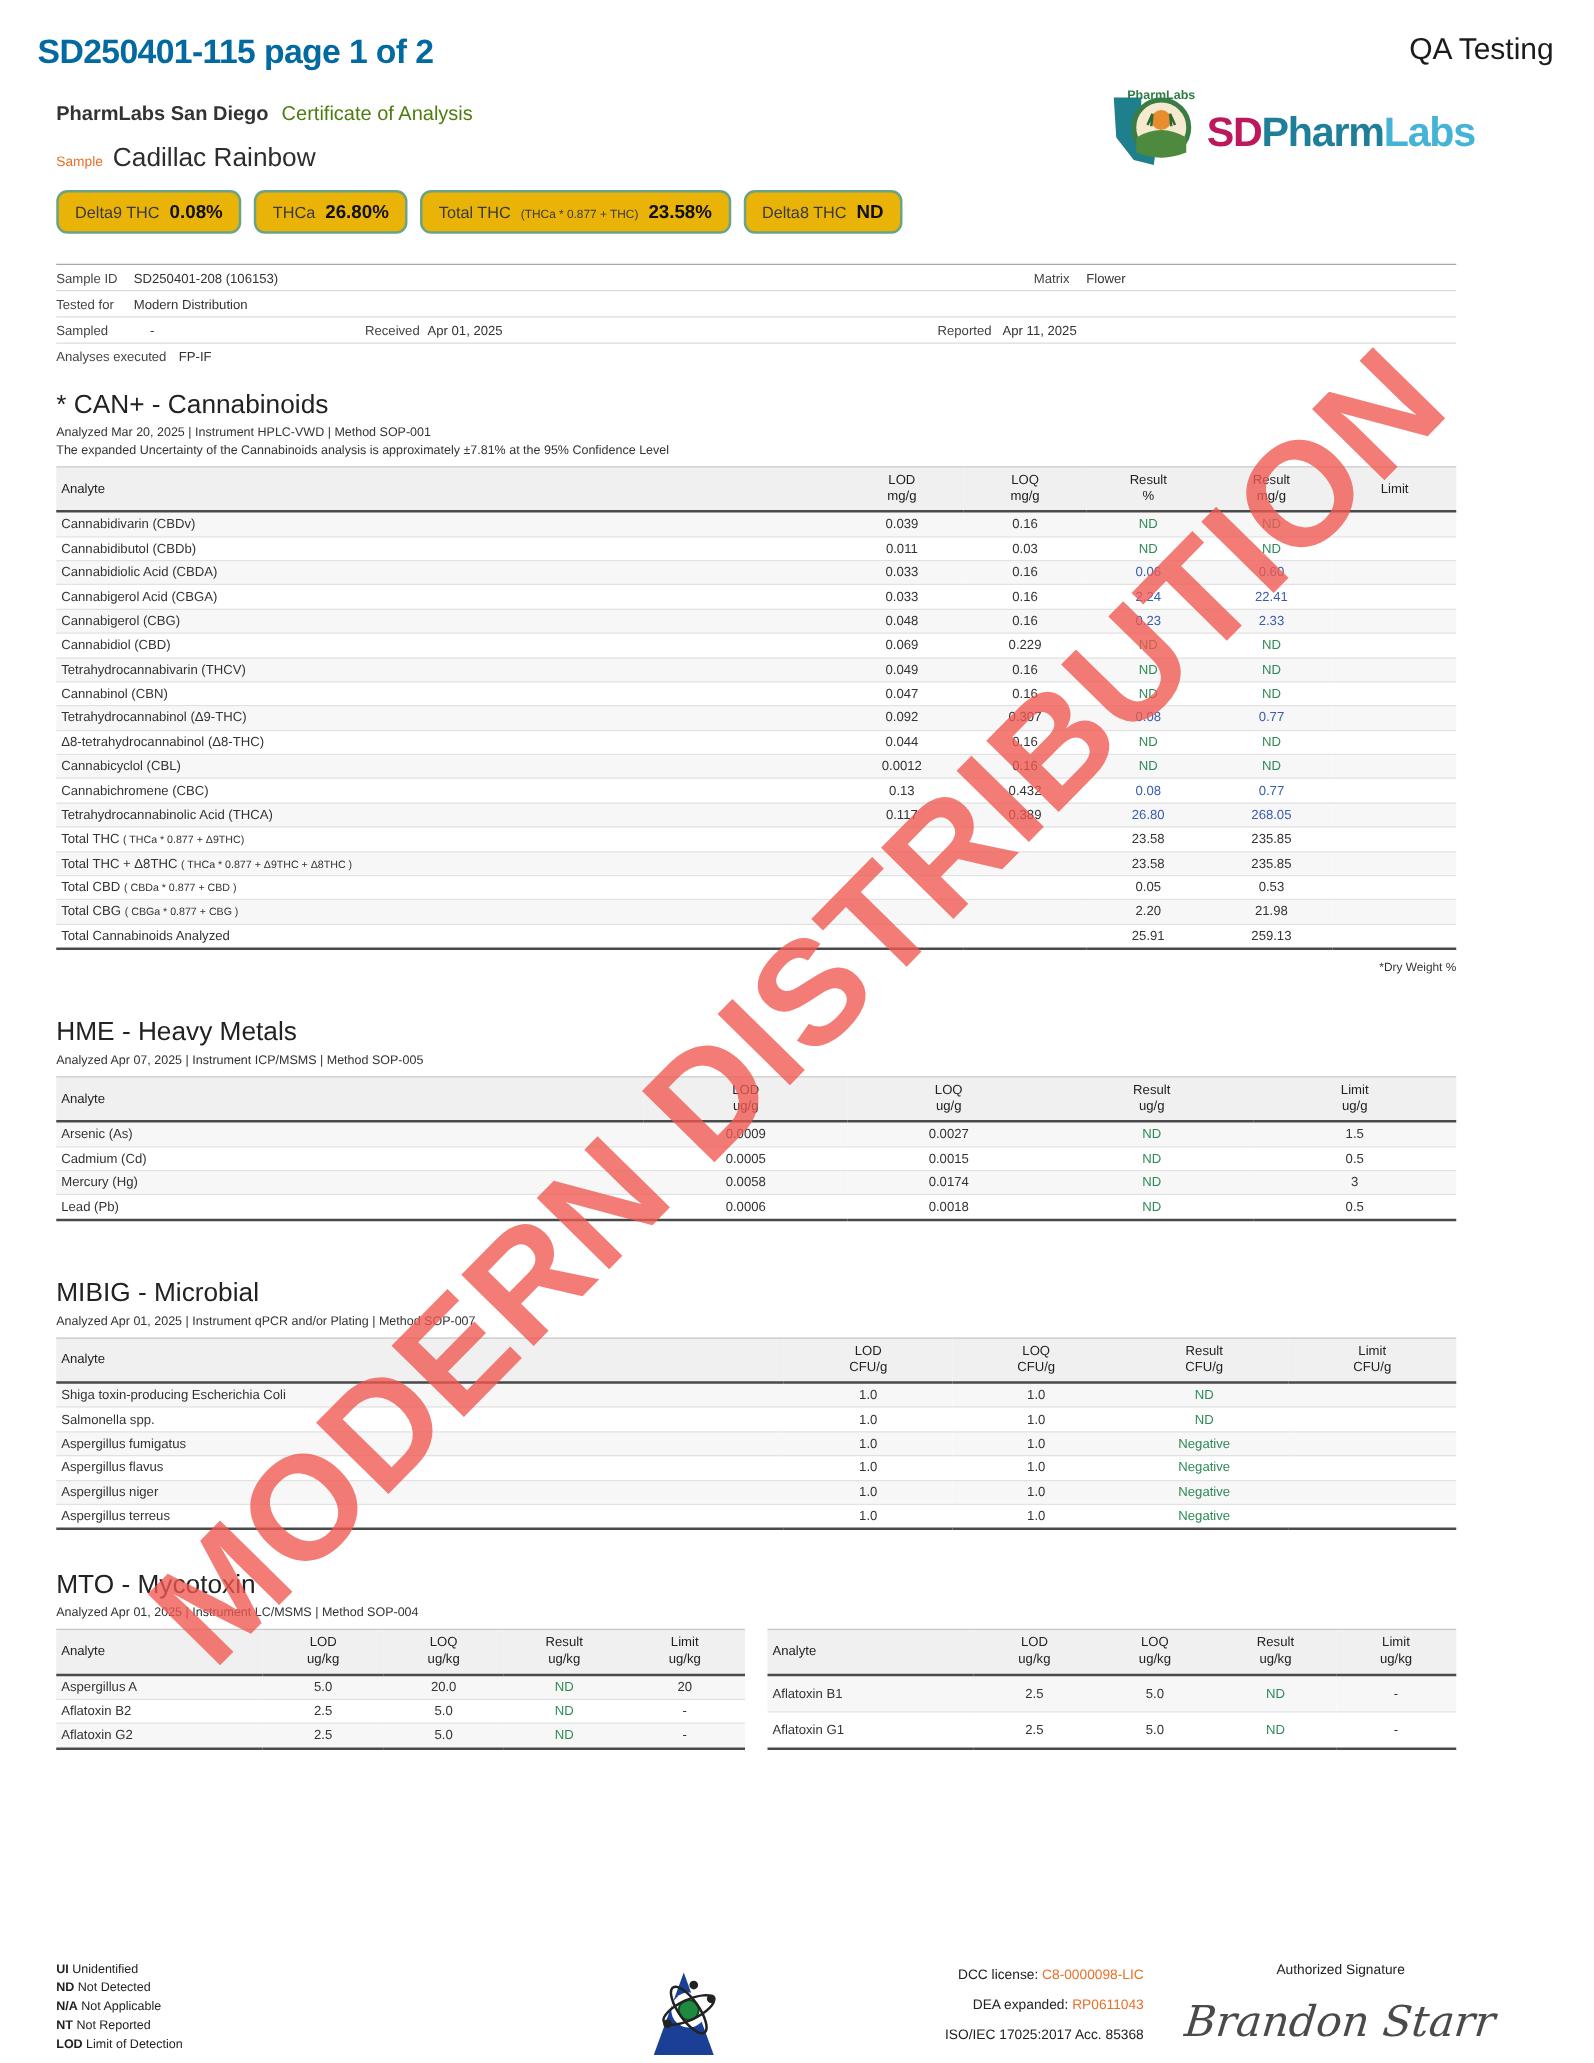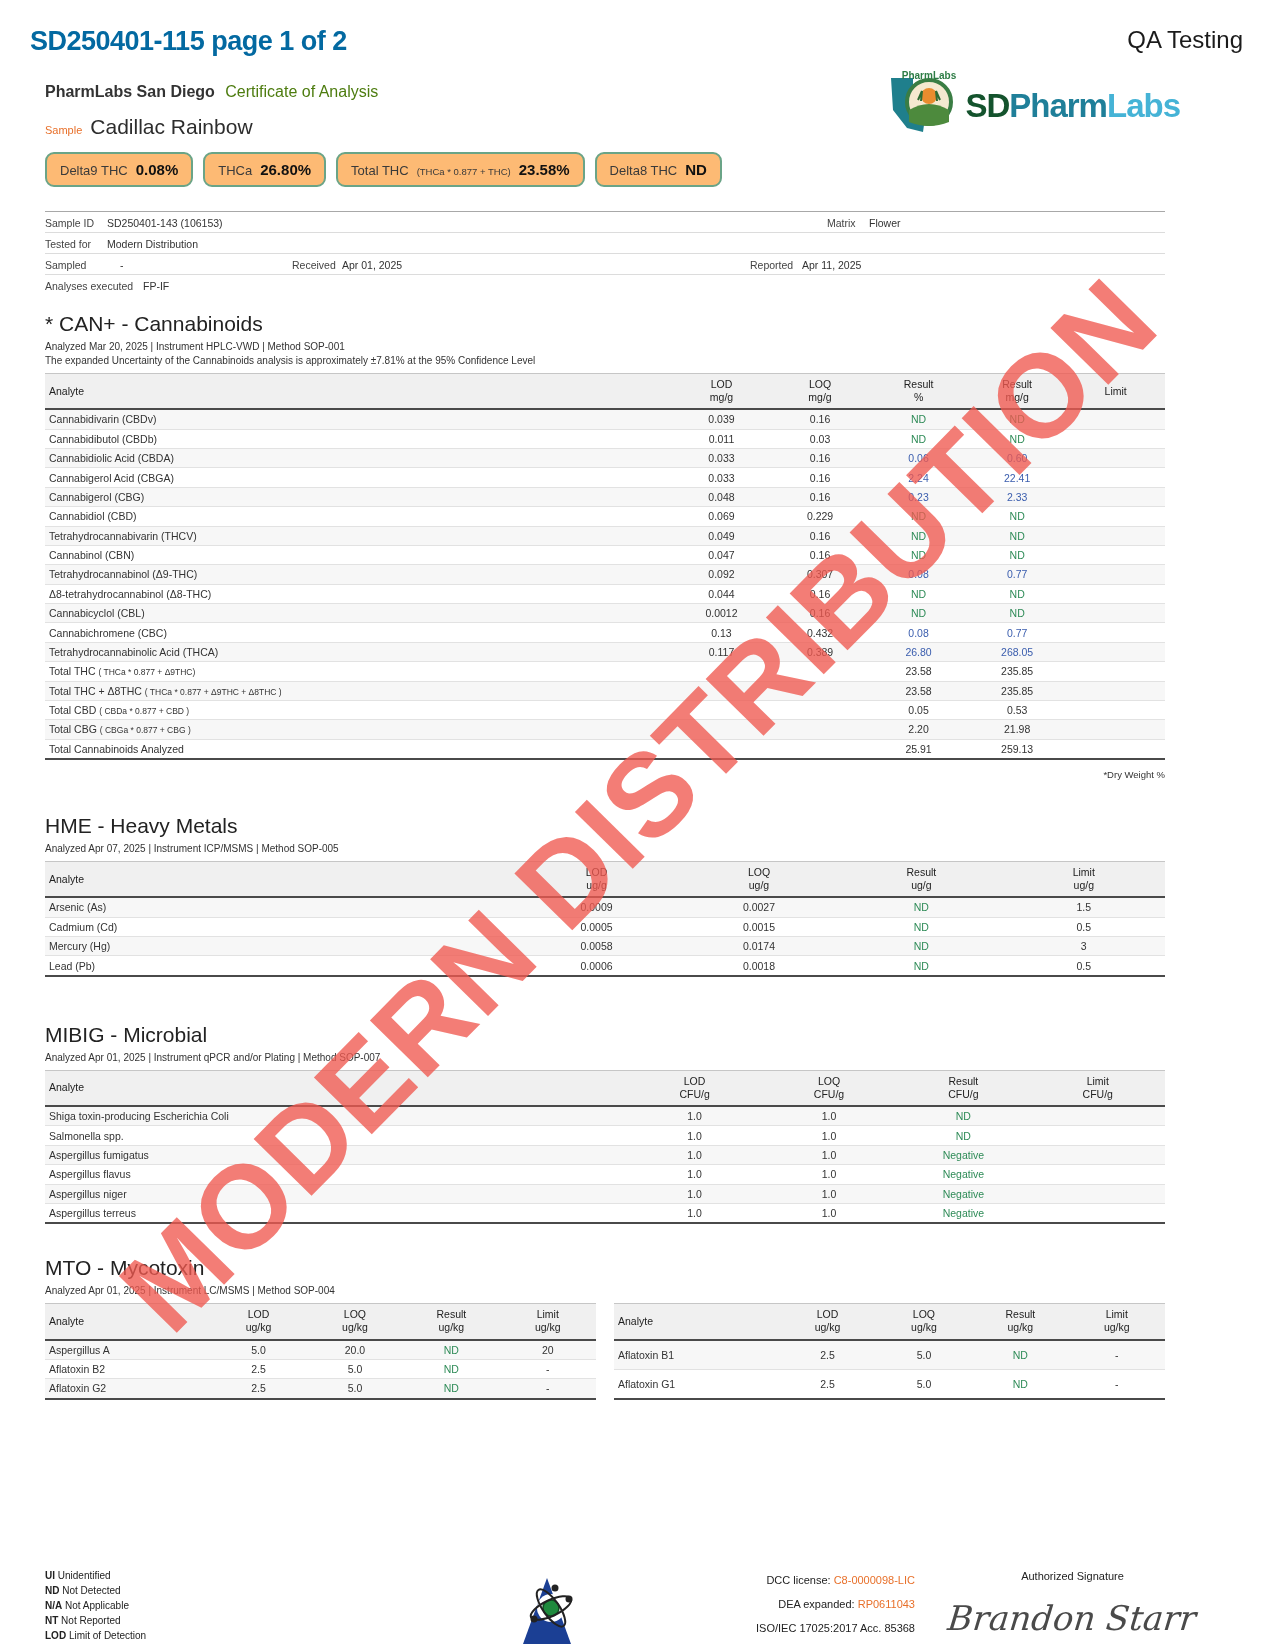--- a/index.html
+++ b/index.html
@@ -21,31 +21,31 @@
   .hdr-right { font-size:24px; color:#1b1b1b; }
 
   .content { margin:0 110px 0 45px; }
 
   .labline { margin-top:26px; font-size:16px; }
   .lab-name { font-weight:700; color:#333; }
   .doc-type { color:#4d7c0f; margin-left:6px; }
 
   .logo { position:absolute; top:70px; right:95px; display:flex; align-items:center; z-index:5; }
   .logo-word { font-size:33px; font-weight:700; letter-spacing:-1px; margin-left:2px; }
-  .logo-sd { color:#14532d; }
+  .logo-sd { color:#be185d; }
   .logo-pharm { color:#1f7f99; }
   .logo-labs { color:#45b3d6; }
 
   .sampleline { margin-top:14px; display:flex; align-items:baseline; }
   .sample-label { font-size:11px; color:#e8702a; margin-right:8px; }
   .sample-name { font-size:21px; font-weight:400; color:#2d2d2d; }
 
   
   .badges { display:flex; gap:10px; margin-top:13px; }
-  .badge { background:#fdba74; border:2px solid #6aa487; border-radius:9px; padding:7px 13px;
+  .badge { background:#eab308; border:2px solid #6aa487; border-radius:9px; padding:7px 13px;
            display:flex; align-items:baseline; gap:8px; font-size:13px; color:#3a3a3a; }
   .badge .sub { font-size:9.5px; }
   .badge .val { font-size:15px; font-weight:700; color:#111; }
 
   
   .info { margin-top:24px; border-top:1px solid #a8a8a8; font-size:10.5px; color:#333; }
   .info-row { position:relative; height:21px; border-bottom:1px solid #dcdcdc; }
   .info-row.last { border-bottom:none; }
   .info-row span { position:absolute; top:5px; white-space:nowrap; }
   .ilab { color:#444; }
@@ -149,21 +149,21 @@
         </div>
         <div class="badge">
           <span>Delta8 THC</span>
           <span class="val">ND</span>
         </div>
       </div>
 
     <div class="info">
       <div class="info-row">
         <span class="ilab" style="left:0">Sample ID</span>
-        <span style="left:62px">SD250401-143 (106153)</span>
+        <span style="left:62px">SD250401-208 (106153)</span>
         <span class="ilab" style="left:782px">Matrix</span>
         <span style="left:824px">Flower</span>
       </div>
       <div class="info-row">
         <span class="ilab" style="left:0">Tested for</span>
         <span style="left:62px">Modern Distribution</span>
       </div>
       <div class="info-row">
         <span class="ilab" style="left:0">Sampled</span>
         <span style="left:75px">-</span>

